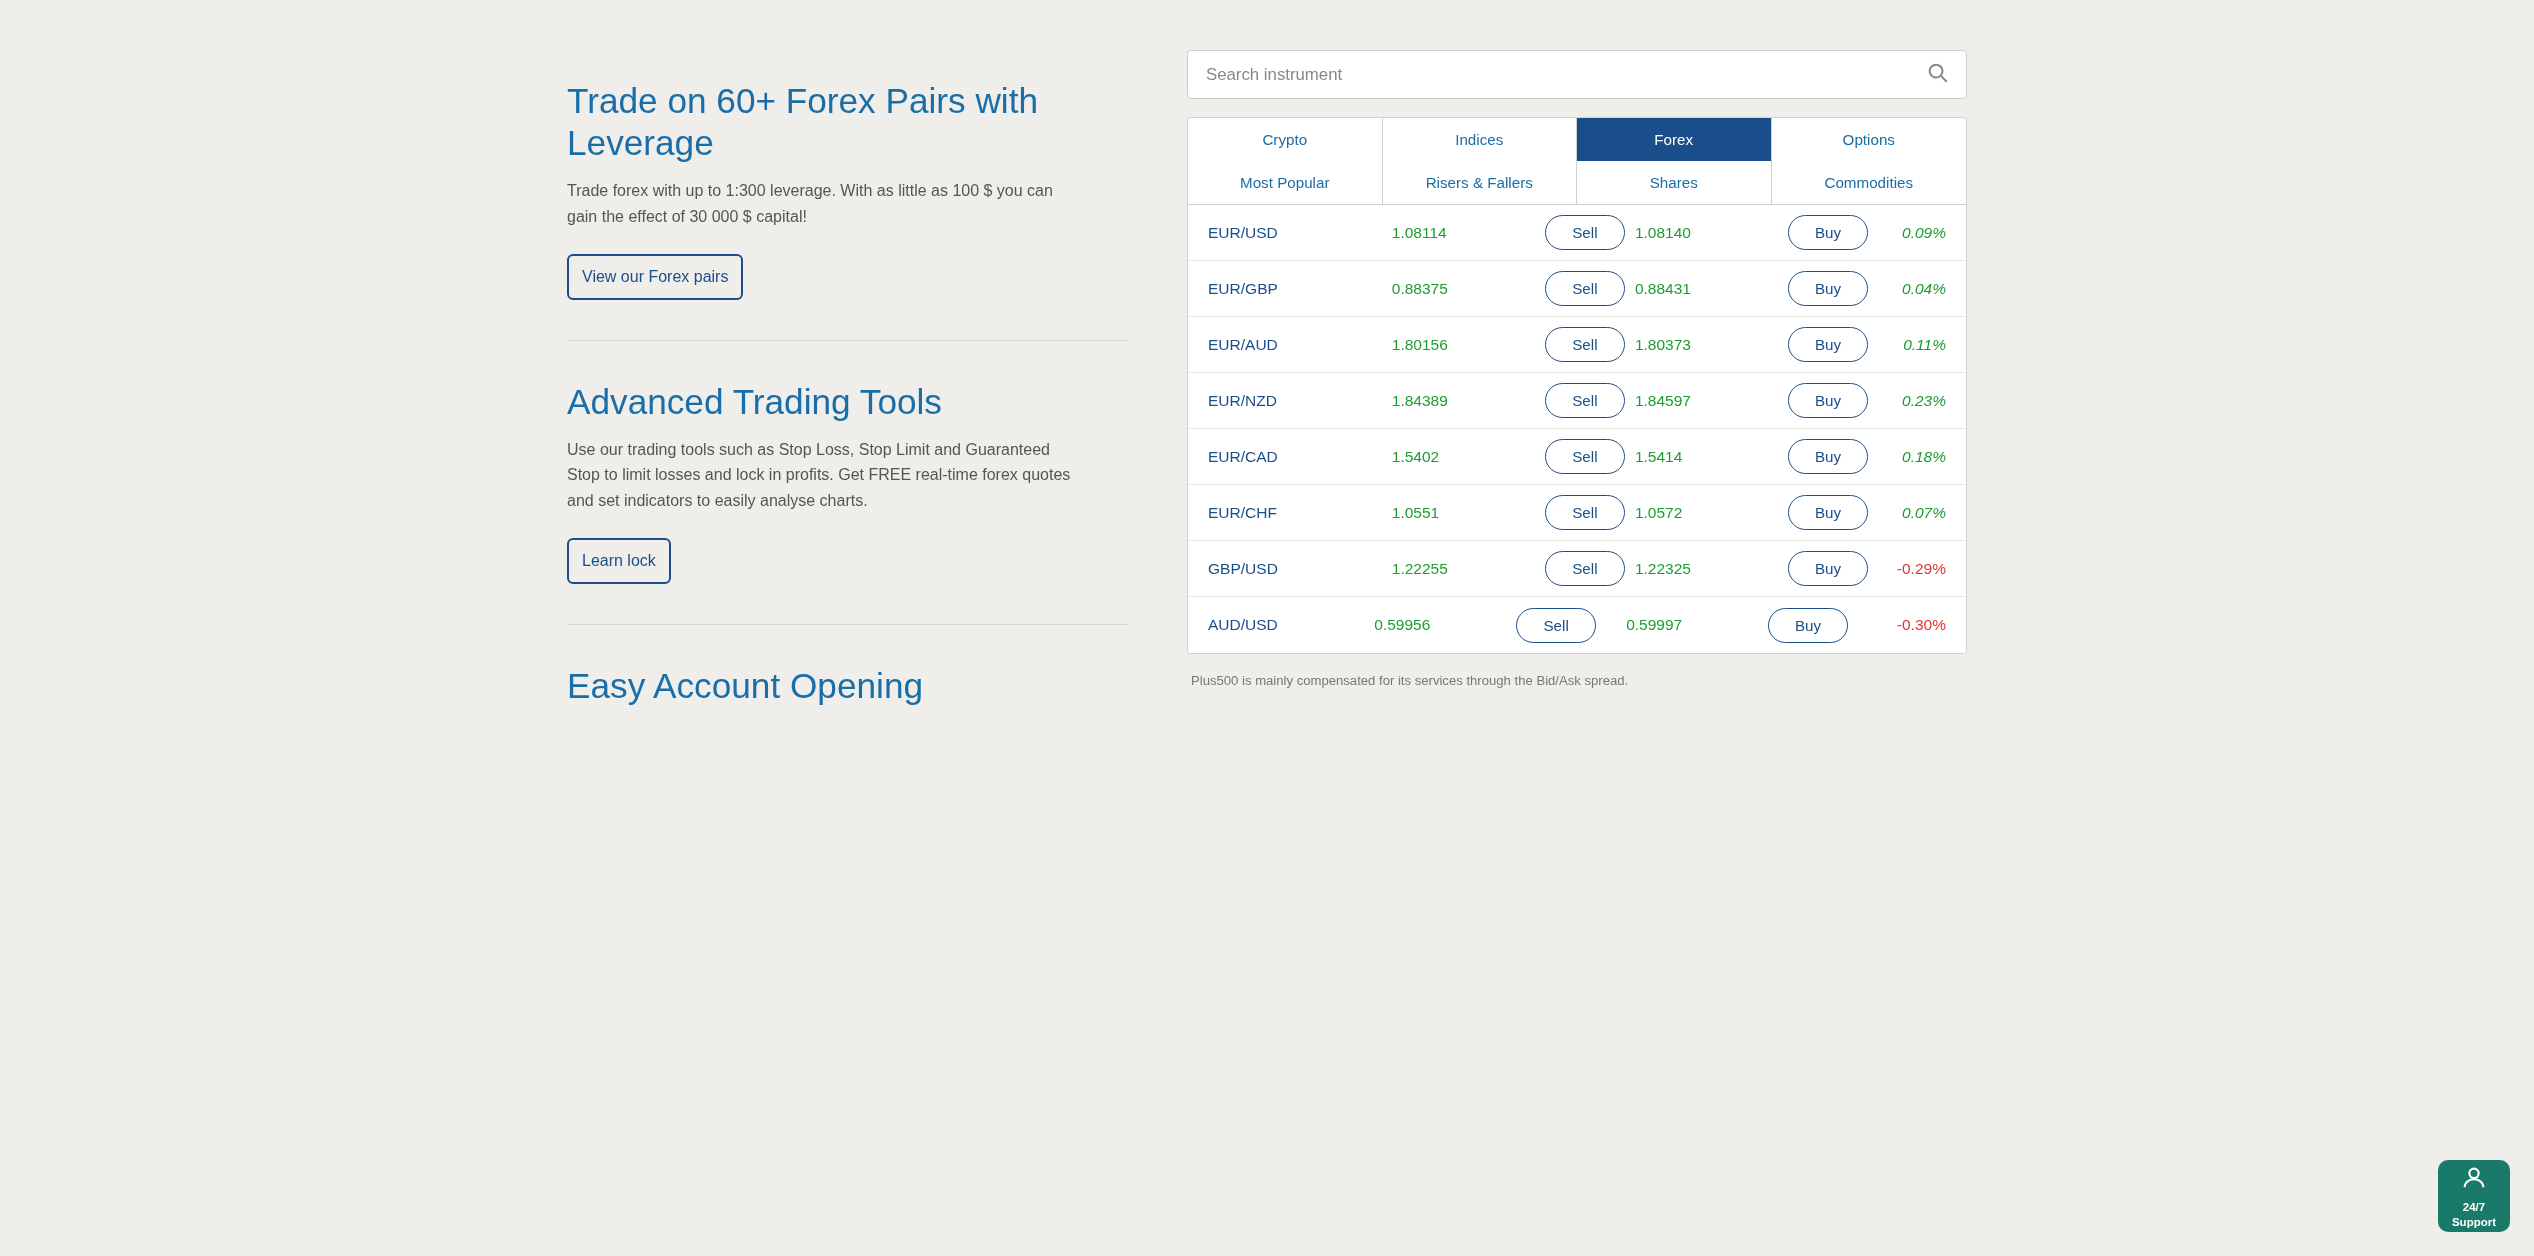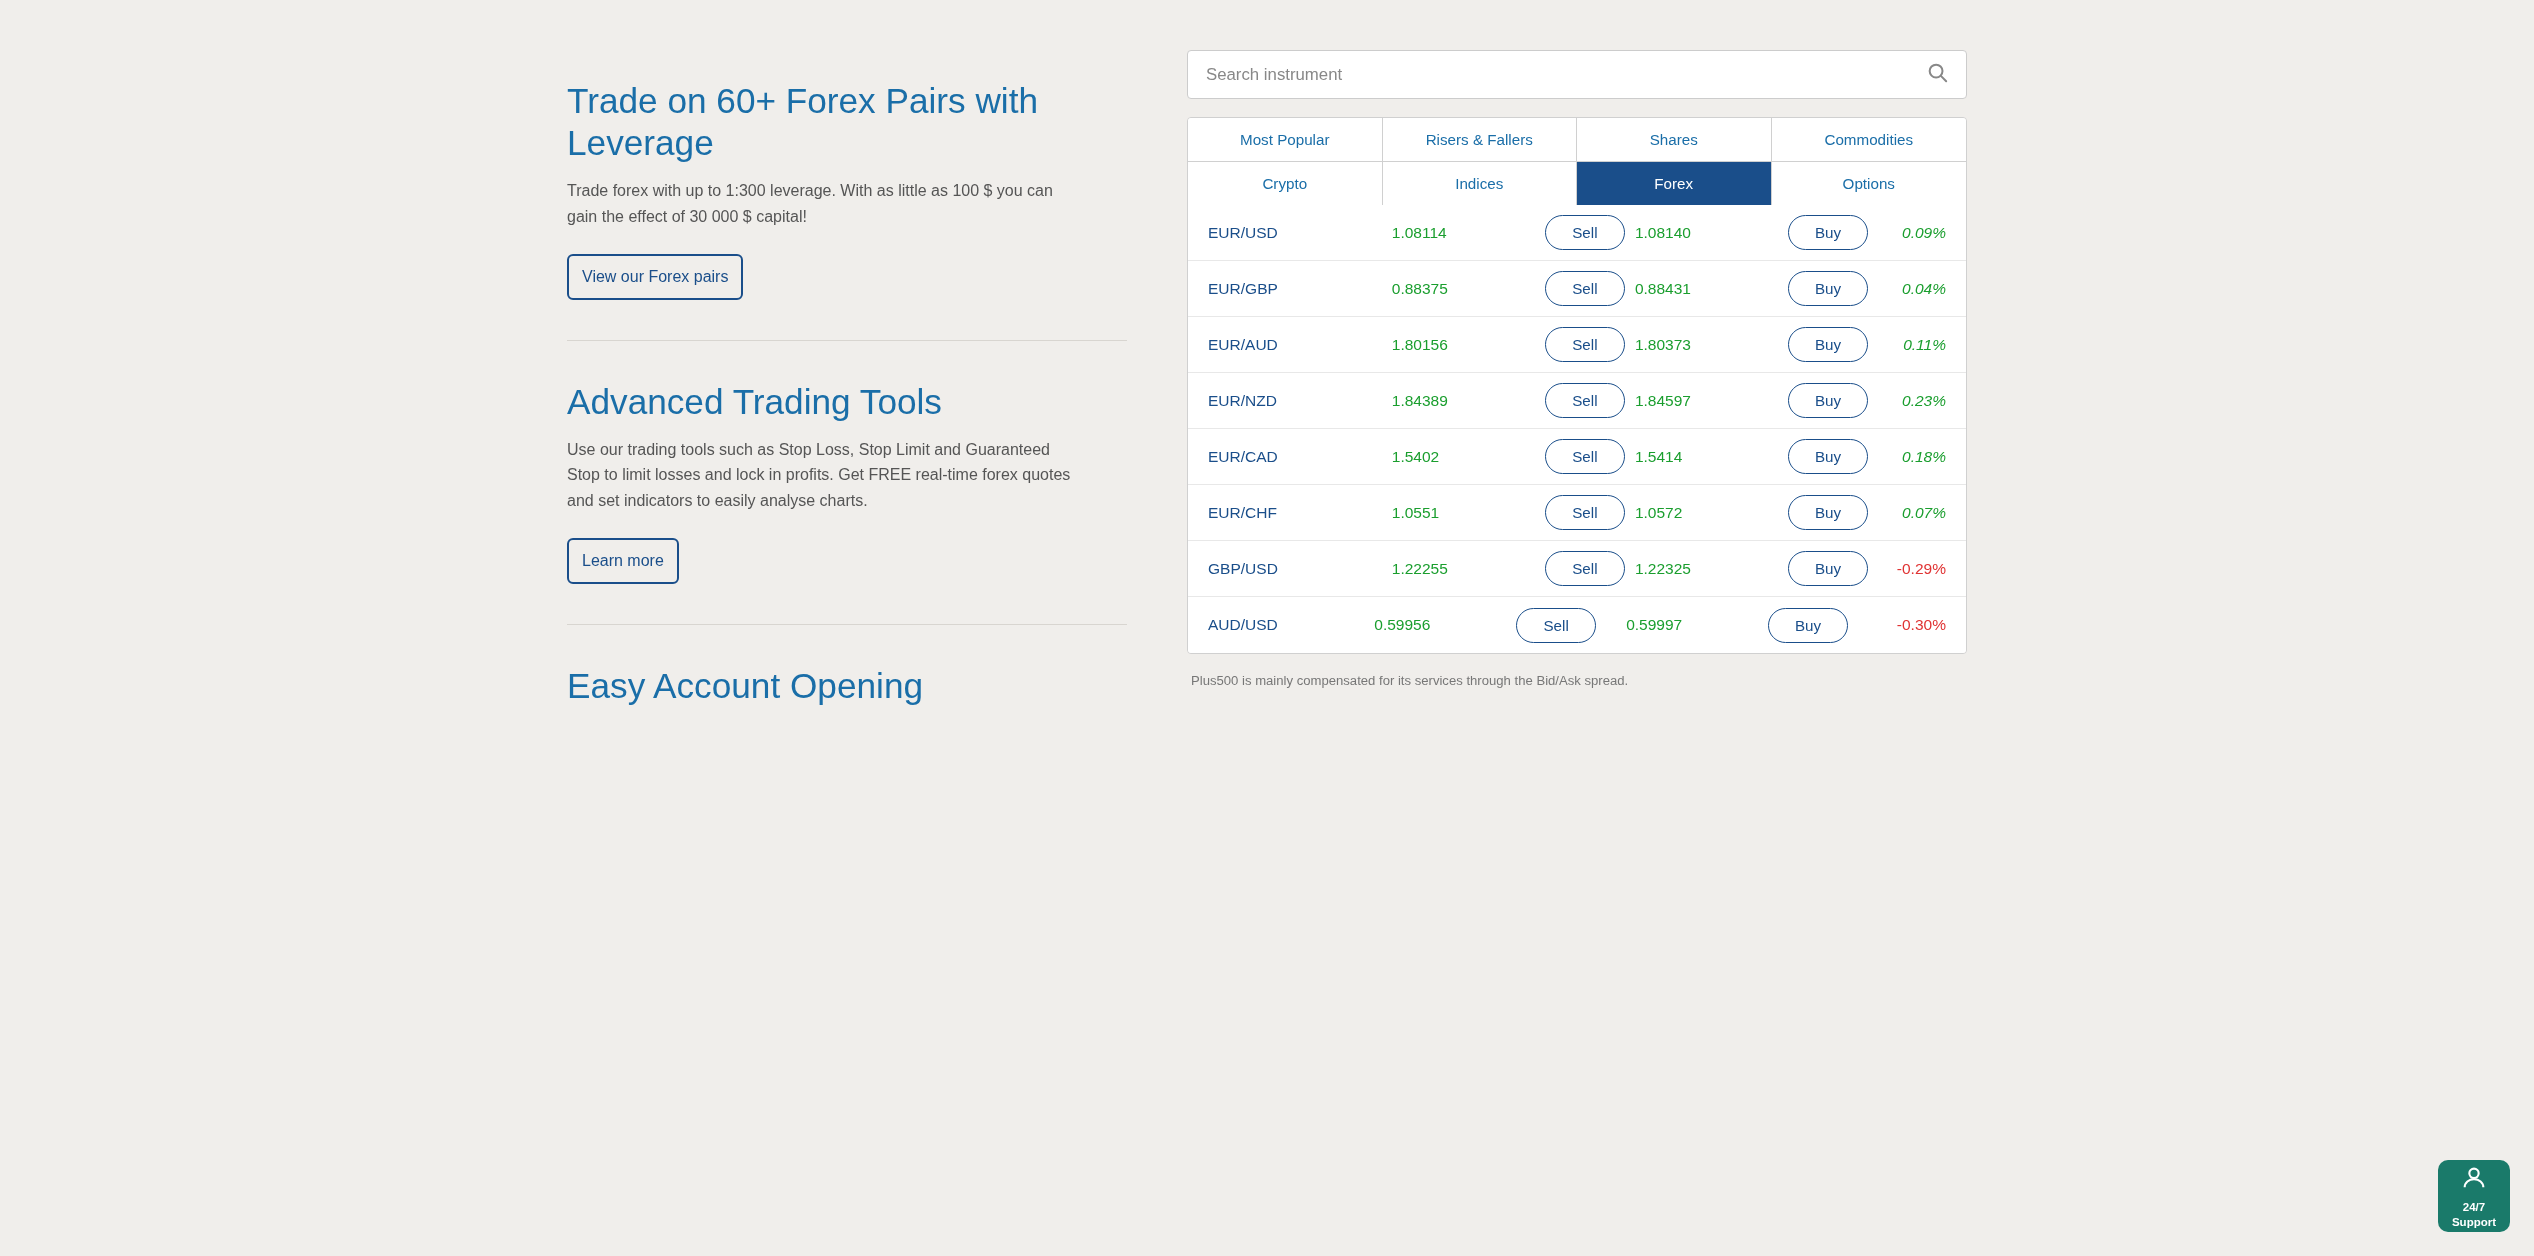--- a/index.html
+++ b/index.html
@@ -210,21 +210,21 @@
       <h1 class="section-title">Trade on 60+ Forex Pairs with Leverage</h1>
       <p class="section-desc">Trade forex with up to 1:300 leverage. With as little as 100 $ you can gain the effect of 30 000 $ capital!</p>
       <button class="btn-outline">View our Forex pairs</button>
     </div>
 
     <hr class="divider">
 
     <div class="section">
       <h2 class="section-title">Advanced Trading Tools</h2>
       <p class="section-desc">Use our trading tools such as Stop Loss, Stop Limit and Guaranteed Stop to limit losses and lock in profits. Get FREE real-time forex quotes and set indicators to easily analyse charts.</p>
-      <button class="btn-outline">Learn more</button>
+      <button class="btn-outline">Learn lock</button>
     </div>
 
     <hr class="divider">
 
     <div class="section">
       <h2 class="section-title">Easy Account Opening</h2>
     </div>
 
   </div>
 
@@ -234,31 +234,31 @@
       <input type="text" placeholder="Search instrument" style="">
       <span class="search-icon-wrap">
         <svg width="22" height="22" viewBox="0 0 24 24" fill="none" stroke="#888" stroke-width="2.2" stroke-linecap="round" stroke-linejoin="round">
           <circle cx="11" cy="11" r="7"></circle>
           <line x1="16.5" y1="16.5" x2="22" y2="22"></line>
         </svg>
       </span>
     </div>
 
     <div class="tabs-container">
+      <div class="tabs-row" style="border-bottom:none;" id="tabs-row-2">
+          <div class="tab">Crypto</div>
+          <div class="tab">Indices</div>
+          <div class="tab active">Forex</div>
+          <div class="tab">Options</div>
+        </div>
       <div class="tabs-row" id="tabs-row-1">
           <div class="tab">Most Popular</div>
           <div class="tab">Risers &amp; Fallers</div>
           <div class="tab">Shares</div>
           <div class="tab">Commodities</div>
-        </div>
-      <div class="tabs-row" style="border-bottom:none;" id="tabs-row-2">
-          <div class="tab">Crypto</div>
-          <div class="tab">Indices</div>
-          <div class="tab active">Forex</div>
-          <div class="tab">Options</div>
         </div>
 
       <div class="forex-table" id="forex-table">
           <div class="forex-row">
     <div class="forex-cell cell-instrument">EUR/USD</div>
     <div class="forex-cell cell-sell-price">1.08114</div>
     <div class="forex-cell">
       <button class="btn-sell">Sell</button>
     </div>
     <div class="forex-cell cell-buy-price">1.08140</div>

